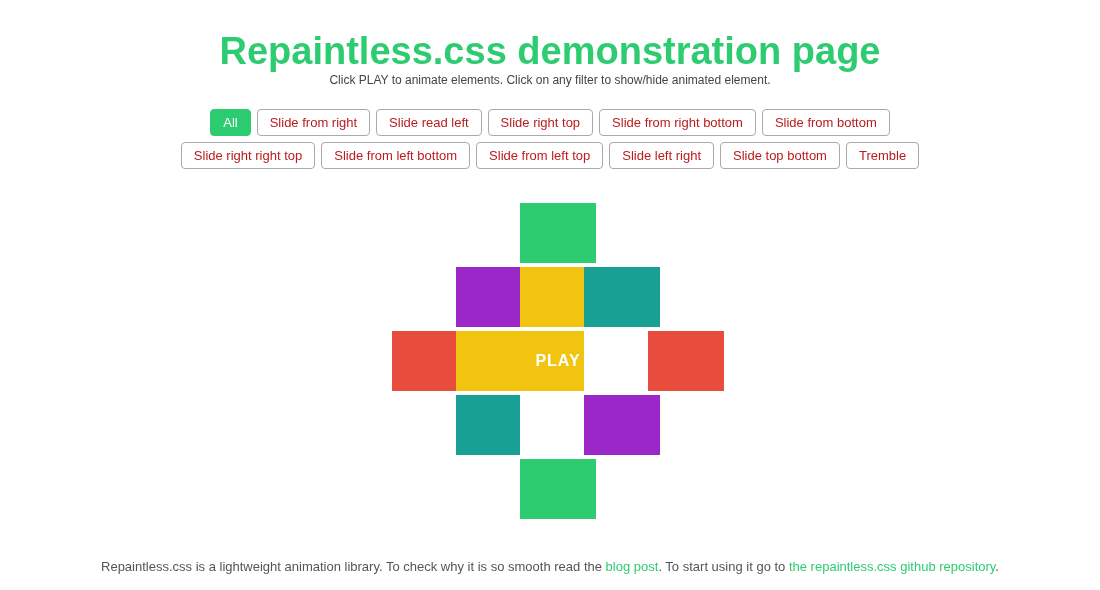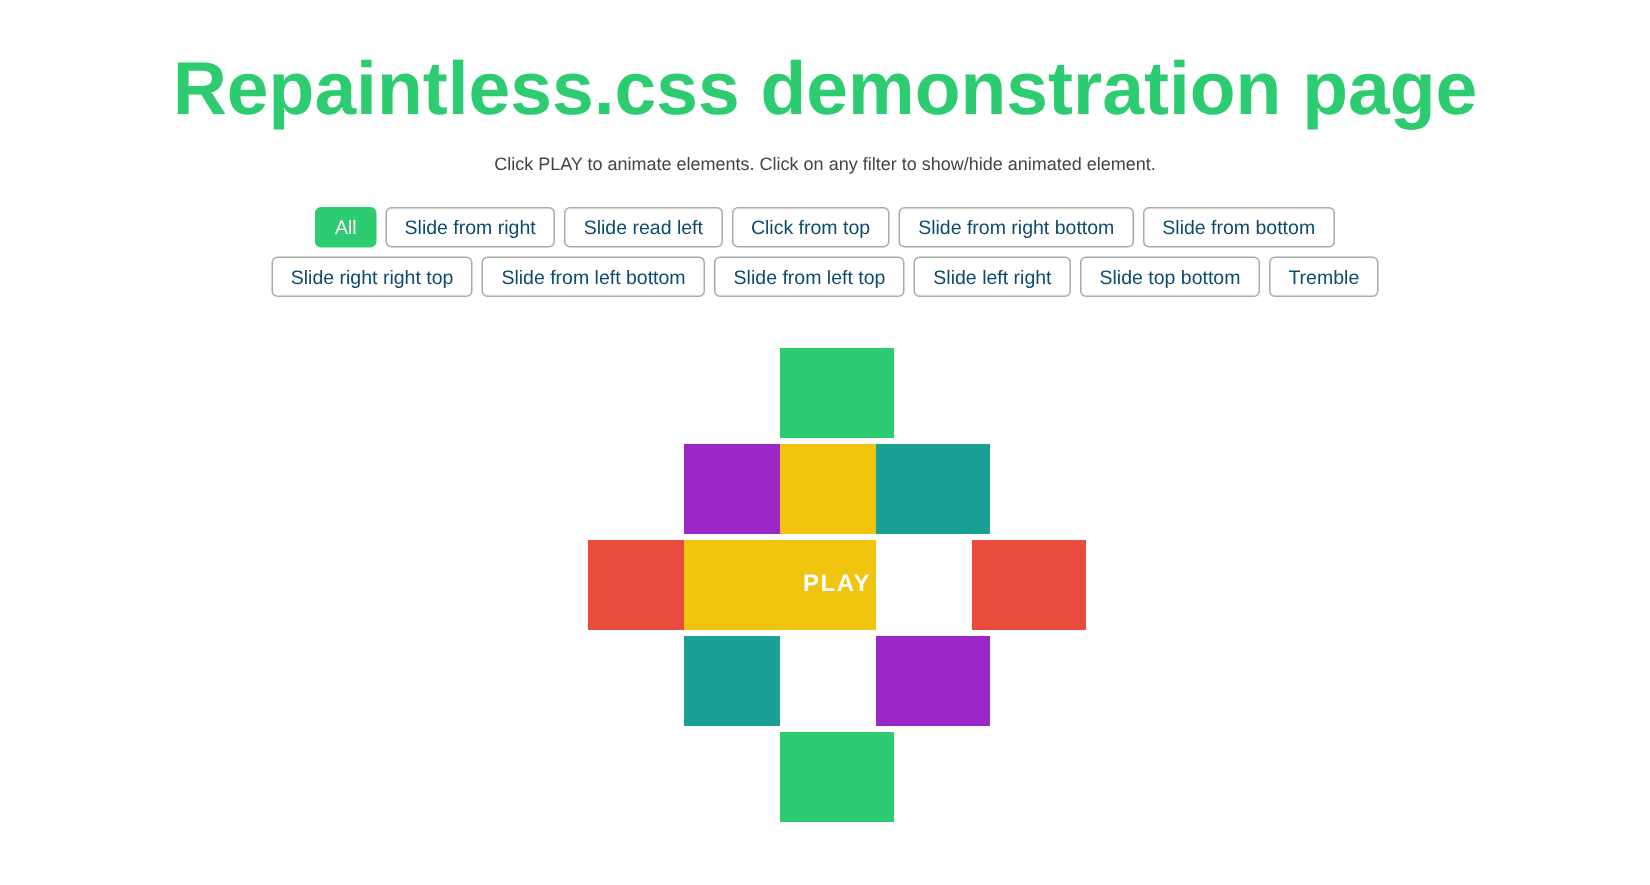--- a/index.html
+++ b/index.html
@@ -11,24 +11,23 @@
       min-height: 590px;
       overflow-x: hidden;
     }
     .page-wrapper {
       display: flex;
       flex-direction: column;
       align-items: center;
       padding: 30px 20px 20px;
     }
     .page-title {
-      font-size: 50px;
+      font-size: 38px;
       font-weight: 400;
       color: #333;
-      margin-bottom: 14px;
     }
     .page-title span {
       color: #2ecc71;
       font-weight: 700;
     }
     .subtitle {
       font-size: 12px;
       color: #444;
       margin-bottom: 22px;
     }
@@ -36,21 +35,21 @@
       display: flex;
       flex-wrap: wrap;
       justify-content: center;
       gap: 6px;
       max-width: 900px;
       margin-bottom: 6px;
     }
     .filter-btn {
       border: 1.5px solid #aaa;
       background: #fff;
-      color: #0c4a6e;
+      color: #b91c1c;
       padding: 5px 12px;
       border-radius: 4px;
       font-size: 13px;
       cursor: pointer;
     }
     .filter-btn.active {
       background: #2ecc71;
       border-color: #2ecc71;
       color: #fff;
       text-align: right;
@@ -108,21 +107,21 @@
 <div class="page-wrapper">
   <h1 class="page-title">
     <span>Repaintless.css</span><span> demonstration page</span>
   </h1>
   <p class="subtitle">Click PLAY to animate elements. Click on any filter to show/hide animated element.</p>
 
   <div class="filters" id="filter-row-1">
       <button class="filter-btn active">All</button>
       <button class="filter-btn">Slide from right</button>
       <button class="filter-btn">Slide read left</button>
-      <button class="filter-btn">Click from top</button>
+      <button class="filter-btn">Slide right top</button>
       <button class="filter-btn">Slide from right bottom</button>
       <button class="filter-btn">Slide from bottom</button>
     </div>
   <div class="filter-row" id="filter-row-2">
       <button class="filter-btn">Slide right right top</button>
       <button class="filter-btn">Slide from left bottom</button>
       <button class="filter-btn">Slide from left top</button>
       <button class="filter-btn">Slide left right</button>
       <button class="filter-btn">Slide top bottom</button>
       <button class="filter-btn">Tremble</button>

